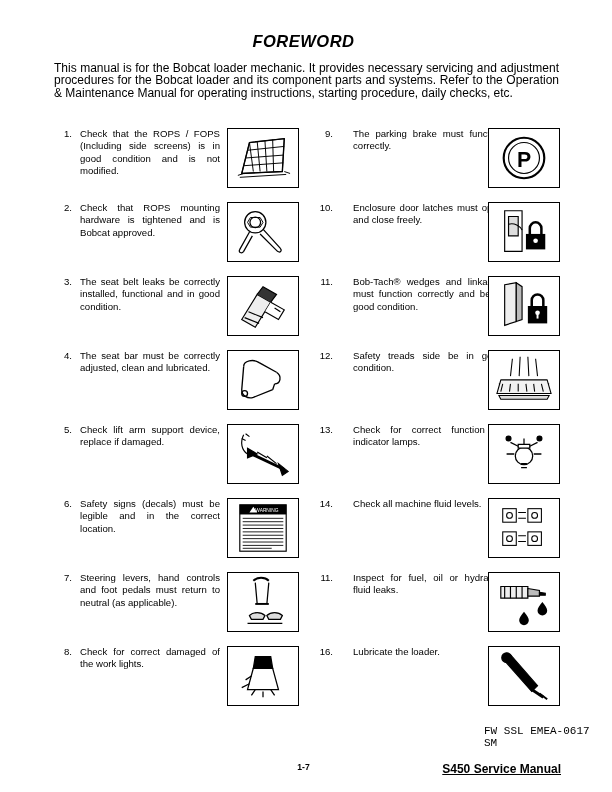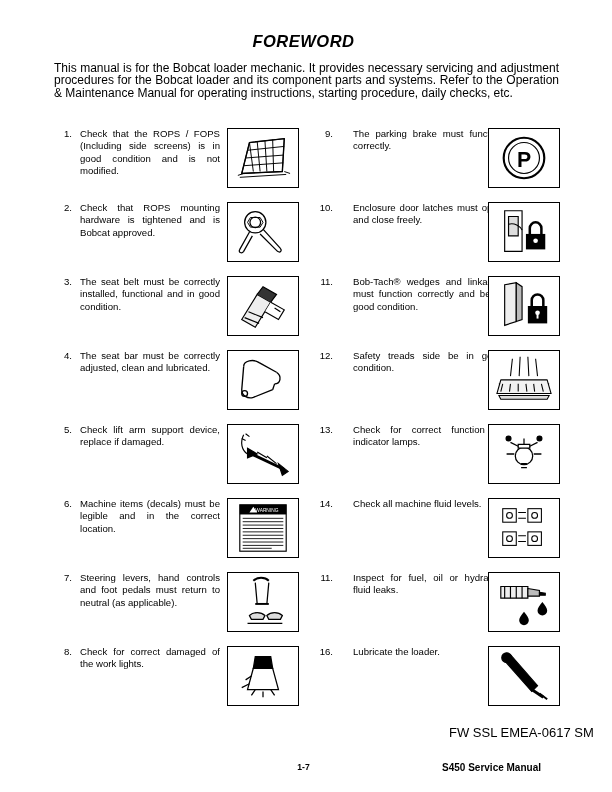--- a/index.html
+++ b/index.html
@@ -99,39 +99,41 @@
     height: 60px;
     border: 1.1px solid #000;
     box-sizing: border-box;
     background: #ffffff;
     overflow: hidden;
   }
   .pic svg { display: block; width: 100%; height: 100%; }
 
   .footnote {
     position: absolute;
-    left: 449px;
+    left: 484px;
     top: 725px;
-    font-size: 13px;
+    font-size: 11px;
+    font-family: Liberation Mono, monospace;
   }
   .page-num {
     position: absolute;
     left: 0;
     right: 0;
     top: 762px;
     text-align: center;
     font-size: 8.6px;
     font-weight: bold;
   }
   .manual-name {
     position: absolute;
-    right: 66px;
+    right: 46px;
     top: 762px;
-    font-size: 10px;
+    font-size: 12px;
     font-weight: bold;
+    text-decoration: underline;
   }
 </style>
 </head>
 <body>
 
 <div class="page">
 
   <div class="title">FOREWORD</div>
 
   <div class="intro">
@@ -173,21 +175,21 @@
               <path d="M36 27 L54 47 C56 49 54 52 51 50 L33 32"></path>
               <path d="M22 30 L12 48 C10 51 14 53 16 50 L25 34"></path>
             </g>
             <path d="M23 15 L33 15 L36 20 L33 25 L23 25 L20 20 Z" fill="none" stroke="#000" stroke-width="1"></path>
           </svg>
         </div>
       </div>
 
       <div class="item" style="position:absolute; top:148px;">
         <div class="item-num">3.</div>
-        <div class="item-text">The seat belt must be correctly installed, functional and in good condition.</div>
+        <div class="item-text">The seat belt leaks be correctly installed, functional and in good condition.</div>
         <div class="pic">
           <svg viewBox="0 0 72 60">
             <g stroke="#000" stroke-width="1.2" fill="none">
               <path d="M14 44 L30 18 L44 26 L28 52 Z" fill="#eee"></path>
               <path d="M30 18 L36 10 L50 18 L44 26" fill="#333"></path>
               <path d="M44 26 L58 34 L52 44 L38 36" fill="#fff"></path>
               <path d="M48 32 L54 36"></path>
               <path d="M17 42 L32 48"></path>
               <path d="M21 36 L36 42"></path>
             </g>
@@ -223,21 +225,21 @@
               <path d="M20 24 L30 30 L20 34 Z" fill="#000"></path>
               <path d="M52 40 L62 48 L56 52 Z" fill="#000"></path>
               <path d="M30 28 L40 34 M40 32 L50 40"></path>
             </g>
           </svg>
         </div>
       </div>
 
       <div class="item" style="position:absolute; top:370px;">
         <div class="item-num">6.</div>
-        <div class="item-text">Machine items (decals) must be legible and in the correct location.</div>
+        <div class="item-text">Safety signs (decals) must be legible and in the correct location.</div>
         <div class="pic">
           <svg viewBox="0 0 72 60">
             <rect x="12" y="6" width="48" height="48" fill="#fff" stroke="#000" stroke-width="1.2"></rect>
             <rect x="12" y="6" width="48" height="10" fill="#000"></rect>
             <path d="M22 14 L26 8 L30 14 Z" fill="#fff"></path>
             <text x="40" y="13.5" font-size="5" fill="#fff" font-family="Liberation Sans, sans-serif" text-anchor="middle">WARNING</text>
             <g stroke="#000" stroke-width="0.9">
               <path d="M15 20 H57 M15 23.5 H57 M15 27 H57 M15 30.5 H57 M15 34 H57 M15 37.5 H57 M15 41 H57 M15 44.5 H57 M15 48 H57 M15 51 H45"></path>
             </g>
           </svg>

